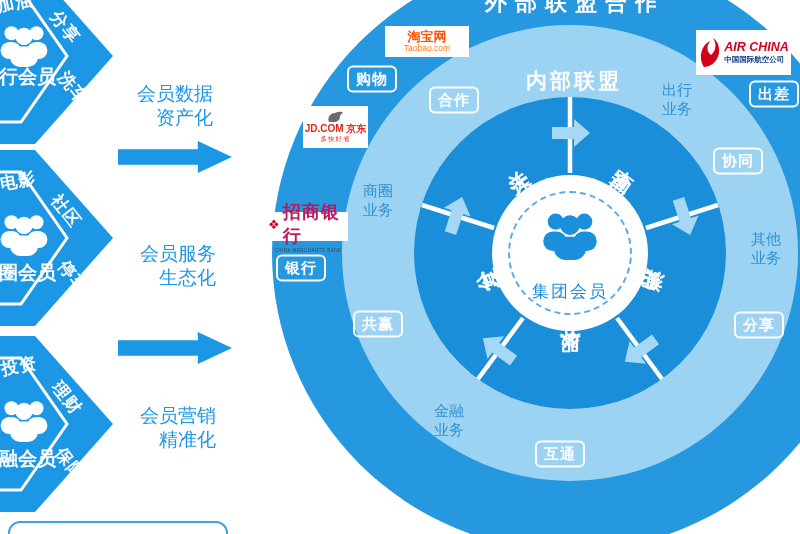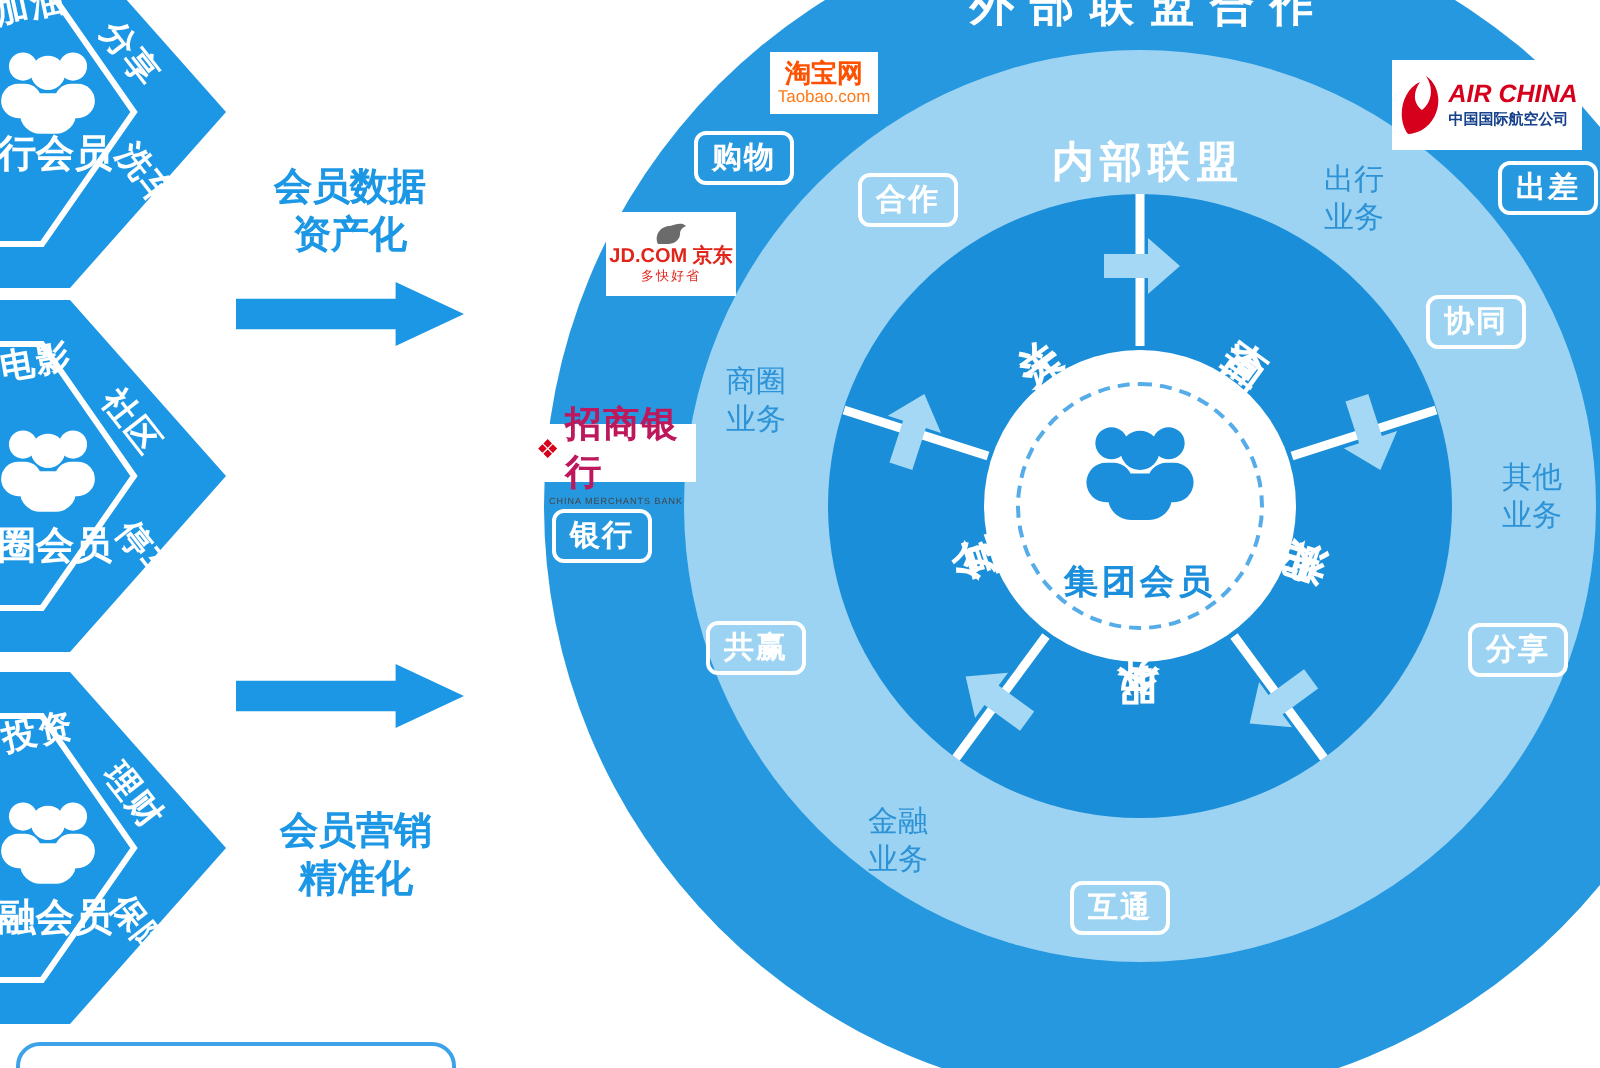--- a/index.html
+++ b/index.html
@@ -19,23 +19,23 @@
   .disc-in  {left:414px;top: 97px;width:312px;height:312px;background:var(--c-disc_inner);}
   .hub      {left:492px;top:175px;width:156px;height:156px;background:#ffffff;}
   .hub-dash {left:508px;top:191px;width:124px;height:124px;border:2px dashed #55ace8;box-sizing:border-box;}
   
   .top-title{color:#fff;font-size:22px;font-weight:bold;letter-spacing:8px;white-space:nowrap;}
   .ring-word{color:#fff;font-size:21px;font-weight:bold;letter-spacing:3px;white-space:nowrap;}
   .ring-label{color:var(--c-ring_label);font-size:15px;font-weight:normal;text-align:center;line-height:1.25;white-space:nowrap;}
   .sector{color:#fff;font-size:21px;font-weight:bold;letter-spacing:4px;writing-mode:vertical-rl;white-space:nowrap;}
   .badge{color:#fff;font-size:15px;font-weight:bold;border:2px solid #fff;border-radius:6px;
          padding:2px 7px;white-space:nowrap;letter-spacing:1px;}
-  .hub-label{color:#1b8fdc;font-size:17px;font-weight:bold;letter-spacing:2px;white-space:nowrap;}
-  
-  .mid-text{color:var(--c-primary);font-size:19px;font-weight:bold;text-align:center;line-height:1.25;white-space:nowrap;}
+  .hub-label{color:#1b8fdc;font-size:17px;font-weight:normal;letter-spacing:2px;white-space:nowrap;}
+  
+  .mid-text{color:var(--c-primary);font-size:19px;font-weight:normal;text-align:right;line-height:1.25;white-space:nowrap;}
   .harrow{background:var(--c-primary);width:114px;height:32px;
           clip-path:polygon(0 26%,70% 26%,70% 0,100% 50%,70% 100%,70% 74%,0 74%);}
   
   .hexwrap{left:-85px;width:200px;height:180px;}
   .hex-tag{color:#fff;font-size:17px;font-weight:bold;white-space:nowrap;letter-spacing:1px;}
   .hex-member{color:#fff;font-size:19px;font-weight:bold;text-align:center;width:104px;left:-34px;white-space:nowrap;}
   
   .logo-card{background:#fff;display:flex;flex-direction:column;align-items:center;justify-content:center;box-sizing:border-box;}
   .tb-name{color:var(--c-taobao);font-size:13px;font-weight:bold;line-height:1.1;}
   .tb-sub{color:#ff7a1a;font-size:8.5px;line-height:1.1;}
@@ -125,21 +125,21 @@
 
   <div class="abs ctr badge" style="left:372px;top:79px">购物</div>
   <div class="abs ctr badge" style="left:454px;top:100px">合作</div>
   <div class="abs ctr badge" style="left:774px;top:94px">出差</div>
   <div class="abs ctr badge" style="left:738px;top:161px">协同</div>
   <div class="abs ctr badge" style="left:759px;top:325px">分享</div>
   <div class="abs ctr badge" style="left:560px;top:454px">互通</div>
   <div class="abs ctr badge" style="left:378px;top:324px">共赢</div>
   <div class="abs ctr badge" style="left:301px;top:268px">银行</div>
 
-  <div class="abs logo-card" style="left:385px;top:26px;width:54px;height:31px">
+  <div class="abs logo-card" style="left:385px;top:26px;width:84px;height:31px">
     <div class="tb-name">淘宝网</div>
     <div class="tb-sub">Taobao.com</div>
   </div>
 
   <div class="abs logo-card" style="left:303px;top:106px;width:65px;height:42px">
     <svg width="20" height="12" viewBox="0 0 20 12">
       <path d="M3 11 C1 7 4 2 9 2 C12 1 15 0 17 2 C15 3 14 4 14 6 C14 9 11 11 8 11 Z" fill="#6b6b6b"></path>
     </svg>
     <div class="jd-name">JD.COM 京东</div>
     <div class="jd-sub">多快好省</div>
@@ -192,20 +192,24 @@
   <div class="abs hex-tag" style="left:67px;top:398px;transform:translate(-50%,-50%) rotate(52deg)">理财</div>
   <div class="abs hex-tag" style="left:70px;top:464px;transform:translate(-50%,-50%) rotate(52deg)">保障</div>
   <div class="abs hex-member" style="top:446px">金融会员</div>
 
   <div class="abs ctr mid-text" style="left:175px;top:106px">
     <span>会员数据</span><br>
     <span>资产化</span>
   </div>
   <div class="abs harrow" style="left:118px;top:141px"></div>
 
+  <div class="abs ctr mid-text" style="left:178px;top:266px">
+    <span>会员服务</span><br>
+    <span>生态化</span>
+  </div>
   <div class="abs harrow" style="left:118px;top:332px"></div>
 
   <div class="abs ctr mid-text" style="left:178px;top:428px">
     <span>会员营销</span><br>
     <span>精准化</span>
   </div>
 
   <div class="abs bottom-card"></div>
 
 </div>

